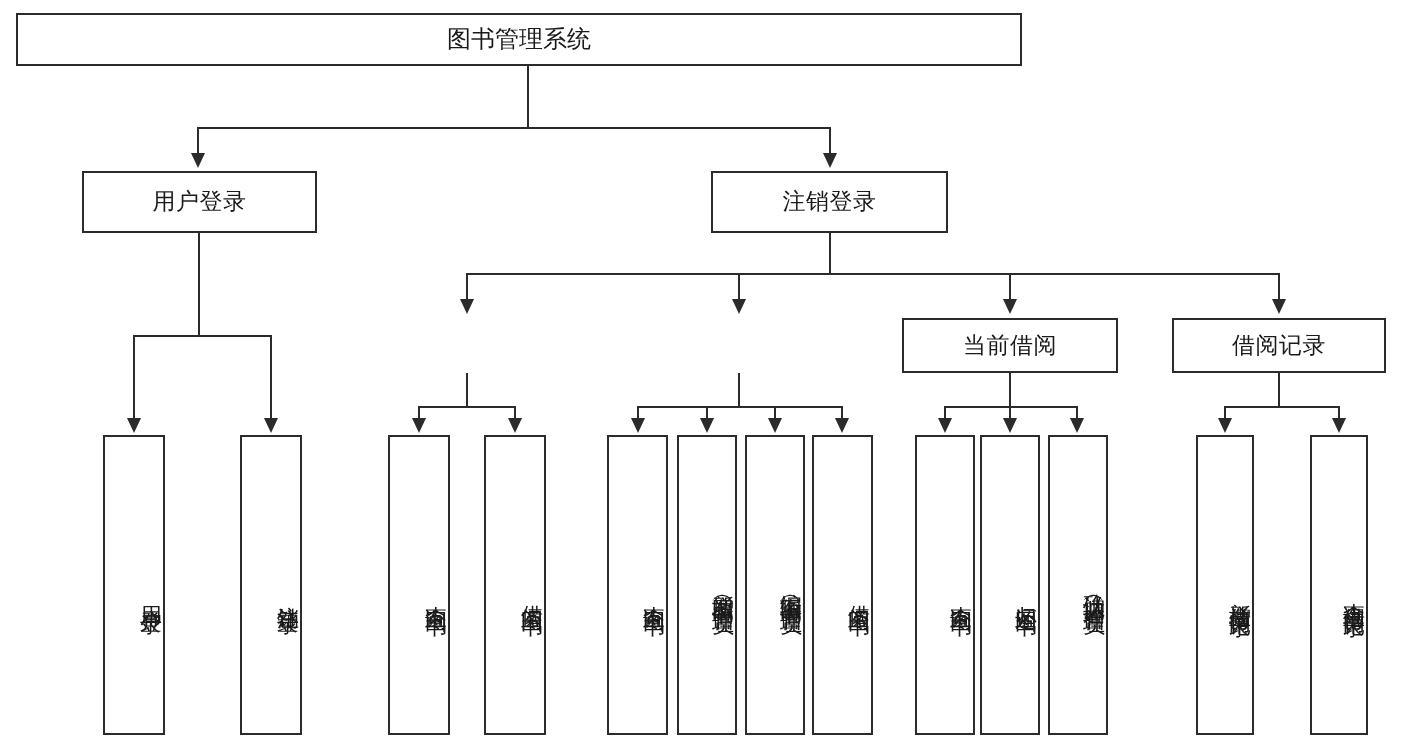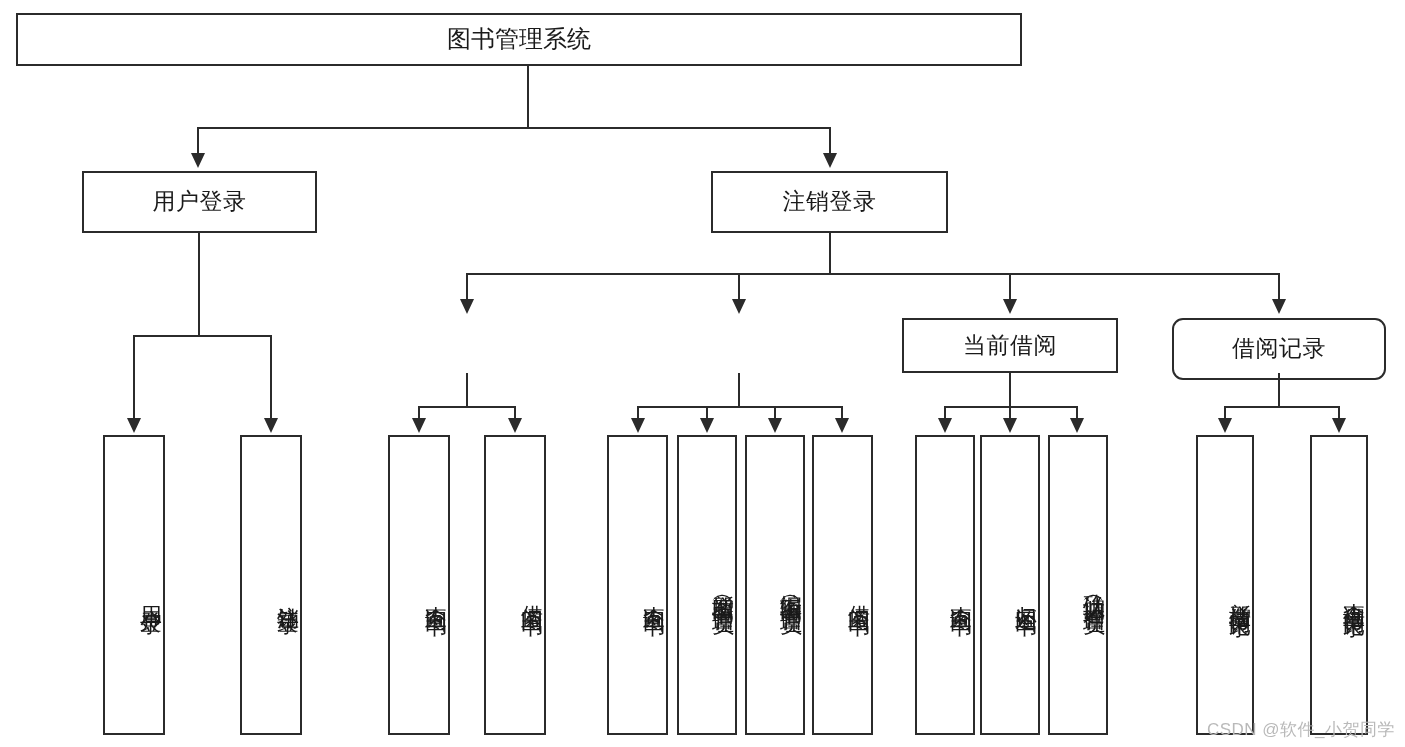--- a/index.html
+++ b/index.html
@@ -114,21 +114,21 @@
   <div class="edge v" style="left:738px; top:273px; width:2px; height:28px;"></div>
   <div class="arrow" style="left:732px; top:299px;"></div>
   <div class="edge v" style="left:1009px; top:273px; width:2px; height:28px;"></div>
   <div class="arrow" style="left:1003px; top:299px;"></div>
   <div class="edge v" style="left:1278px; top:273px; width:2px; height:28px;"></div>
   <div class="arrow" style="left:1272px; top:299px;"></div>
 
   <div class="node horiz" style="left:902px; top:318px; width:216px; height:55px;">
     <span>当前借阅</span>
   </div>
-  <div class="node horiz" style="left:1172px; top:318px; width:214px; height:62px;border-radius:11px;">
+  <div class="node horiz" style="left:1172px; top:318px; width:214px; height:55px;">
     <span>借阅记录</span>
   </div>
 
   <div class="edge v" style="left:466px; top:373px; width:2px; height:35px;"></div>
   <div class="edge h" style="left:418px; top:406px; width:98px; height:2px;"></div>
   <div class="edge v" style="left:418px; top:406px; width:2px; height:14px;"></div>
   <div class="arrow" style="left:412px; top:418px;"></div>
   <div class="edge v" style="left:514px; top:406px; width:2px; height:14px;"></div>
   <div class="arrow" style="left:508px; top:418px;"></div>
 
@@ -196,15 +196,14 @@
     <span class="leaf-text">确认归还（管理员）</span>
   </div>
 
   <div class="node leaf" style="left:1196px; top:435px; width:58px; height:300px;">
     <span class="leaf-text">新增借阅记录</span>
   </div>
   <div class="node leaf" style="left:1310px; top:435px; width:58px; height:300px;">
     <span class="leaf-text">查询借阅记录</span>
   </div>
 
-  <div class="watermark">CSDN @软件_小贺同学</div>
 
 </div>
 
 </body></html>

